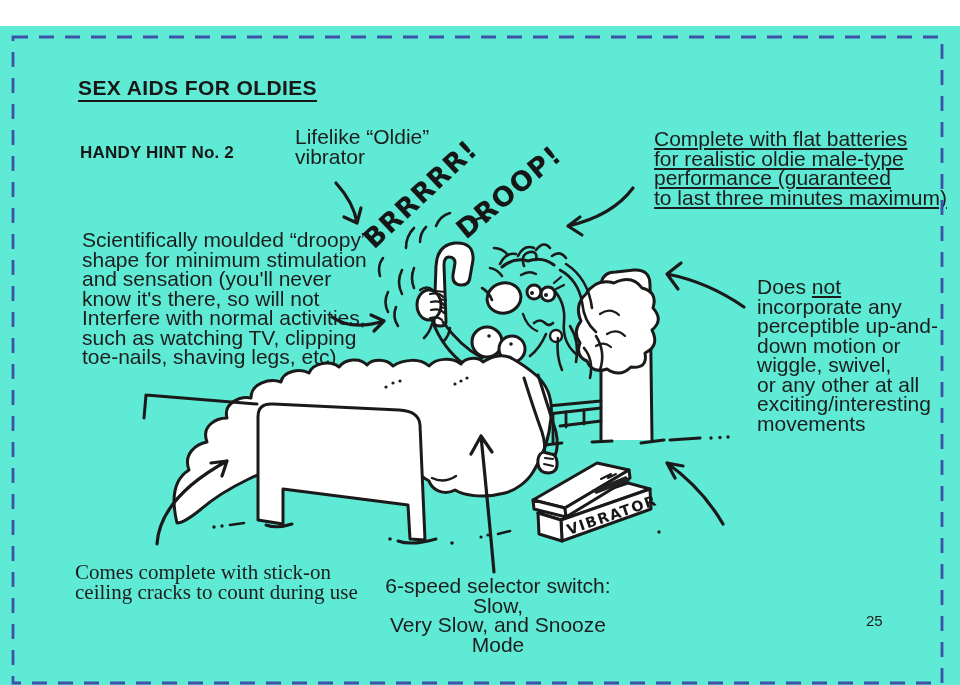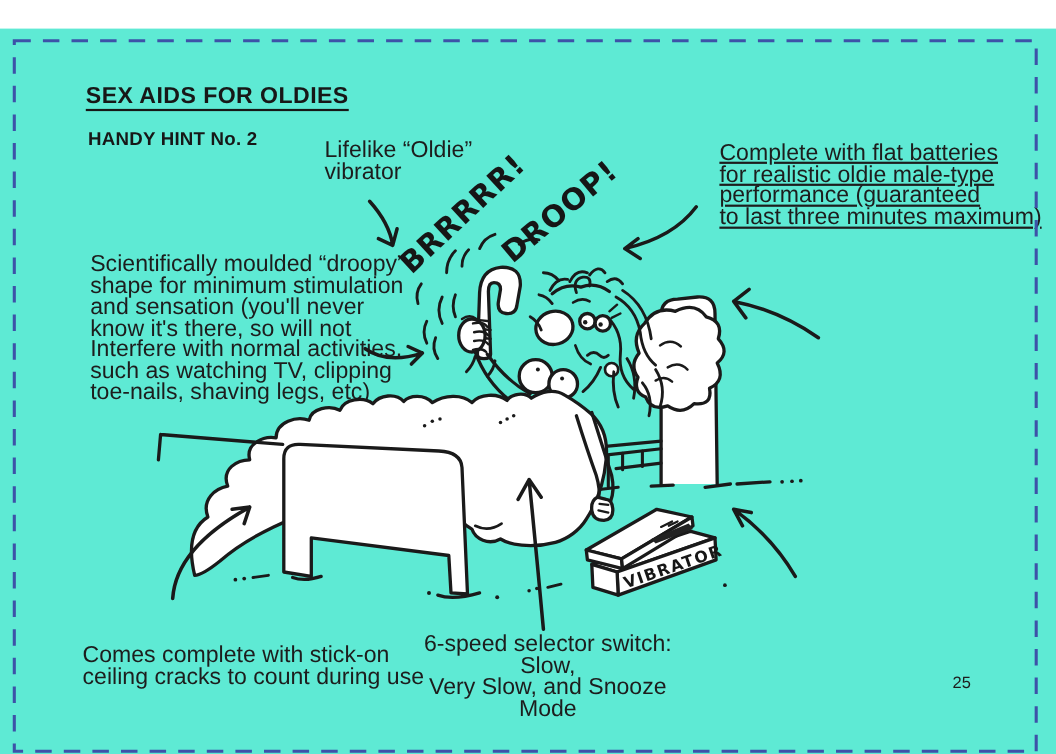--- a/index.html
+++ b/index.html
@@ -14,38 +14,46 @@
   svg{position:absolute;left:0;top:0;}
   .centered{text-align:center;width:240px;}
   .botband{position:absolute;left:0;top:678px;width:960px;height:7px;background:#84848d;}
 </style>
 </head>
 <body>
 
 <div class="page">
 
   <div class="title" style="left:78px;top:50px;">SEX AIDS FOR OLDIES</div>
-  <div class="hint" style="left:80px;top:91px;">HANDY HINT No. 2</div>
+  <div class="hint" style="left:80px;top:117px;">HANDY HINT No. 2</div>
 
   <div class="callout" style="left:295px;top:101px;">Lifelike “Oldie”
 vibrator</div>
   <div class="callout" style="left:654px;top:103px;text-decoration:underline;">Complete with flat batteries
 for realistic oldie male-type
 performance (guaranteed
 to last three minutes maximum)</div>
   <div class="callout" style="left:82px;top:204px;">Scientifically moulded “droopy”
 shape for minimum stimulation
 and sensation (you'll never
 know it's there, so will not
 Interfere with normal activities,
 such as watching TV, clipping
 toe-nails, shaving legs, etc)</div>
 
-
-  <div class="callout" style="left:75px;top:560px;">Comes complete with stick-on
+  <div class="callout" style="left:757px;top:251px;"><span>Does </span><span class="u">not</span><span>
+incorporate any
+perceptible up-and-
+down motion or
+wiggle, swivel,
+or any other at all
+exciting/interesting
+movements</span></div>
+
+  <div class="callout" style="left:75px;top:537px;font-family:Liberation Serif, serif;">Comes complete with stick-on
 ceiling cracks to count during use</div>
   <div class="callout centered" style="left:378px;top:550px;">6-speed selector switch: Slow,
 Very Slow, and Snooze Mode</div>
 
   <div class="pagenum" style="left:866px;top:586px;">25</div>
 
   <svg width="960" height="685" viewBox="0 0 960 685">
 
     <rect x="13" y="11" width="929" height="646" fill="none" stroke-width="2.8" stroke-dasharray="15 11" stroke="#3d52a8"></rect>
 

